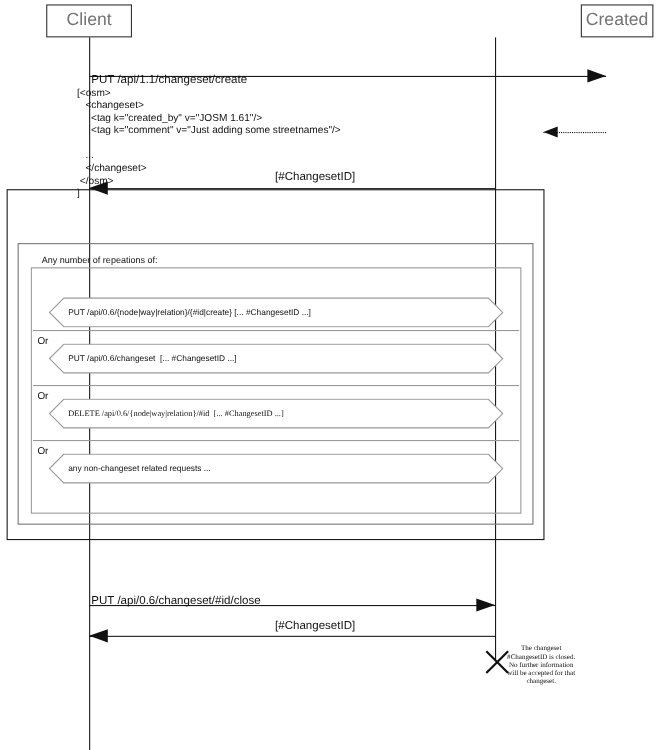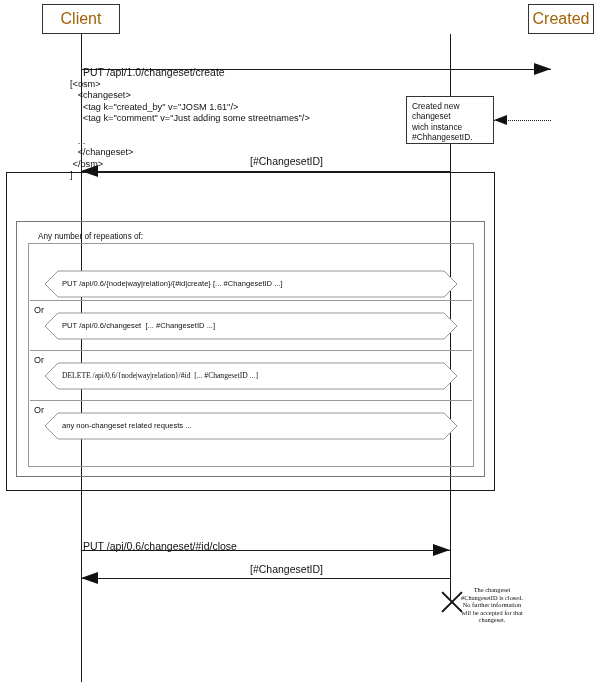--- a/index.html
+++ b/index.html
@@ -26,21 +26,21 @@
   
   .actor-box {
     position: absolute;
     background: #ffffff;
     border: 1.4px solid #333333;
     box-sizing: border-box;
     display: flex;
     align-items: center;
     justify-content: center;
     font-size: 16px;
-    color: #a16207;
+    color: #737373;
   }
   #actor-client { left: 42px;  top: 4px; width: 78px; height: 30px; }
   #actor-server { left: 528px; top: 4px; width: 66px; height: 30px; }
 
   
   .lifeline {
     position: absolute;
     width: 0;
     border-left: 1.6px solid #1a1a1a;
   }
@@ -209,36 +209,32 @@
   </div>
   <div class="actor-box" id="actor-server">
     <span>Created</span>
   </div>
 
   <div class="lifeline" id="lifeline-client"></div>
   <div class="lifeline" id="lifeline-server"></div>
 
   <div class="msg-line" style="left:81px; top:69px; width:470px;"></div>
   <div class="arrow-right" style="left:534px; top:63px;"></div>
-  <div class="msg-label" style="left:83px; top:66px;">PUT /api/1.0/changeset/create</div>
+  <div class="msg-label" style="left:83px; top:66px;">PUT /api/1.1/changeset/create</div>
 
   <div id="payload-block">[&lt;osm&gt;
    &lt;changeset&gt;
      &lt;tag k="created_by" v="JOSM 1.61"/&gt;
      &lt;tag k="comment" v="Just adding some streetnames"/&gt;
 
    ...
    &lt;/changeset&gt;
  &lt;/osm&gt;
 ]</div>
 
-  <div class="note-box" id="note-created">Created new
-changeset
-wich instance
-#ChhangesetID.</div>
   <div class="msg-line dashed" style="left:494px; top:120px; width:57px;"></div>
   <div class="arrow-left small" style="left:494px; top:115px;"></div>
 
   <div class="msg-line" style="left:81px; top:171px; width:369px;"></div>
   <div class="arrow-left" style="left:81px; top:165px;"></div>
   <div class="msg-label right-align" style="left:250px; top:155px; width:195px;">[#ChangesetID]</div>
 
   <div class="frame" id="frame-outer"></div>
 
   <div class="frame" id="frame-middle"></div>

